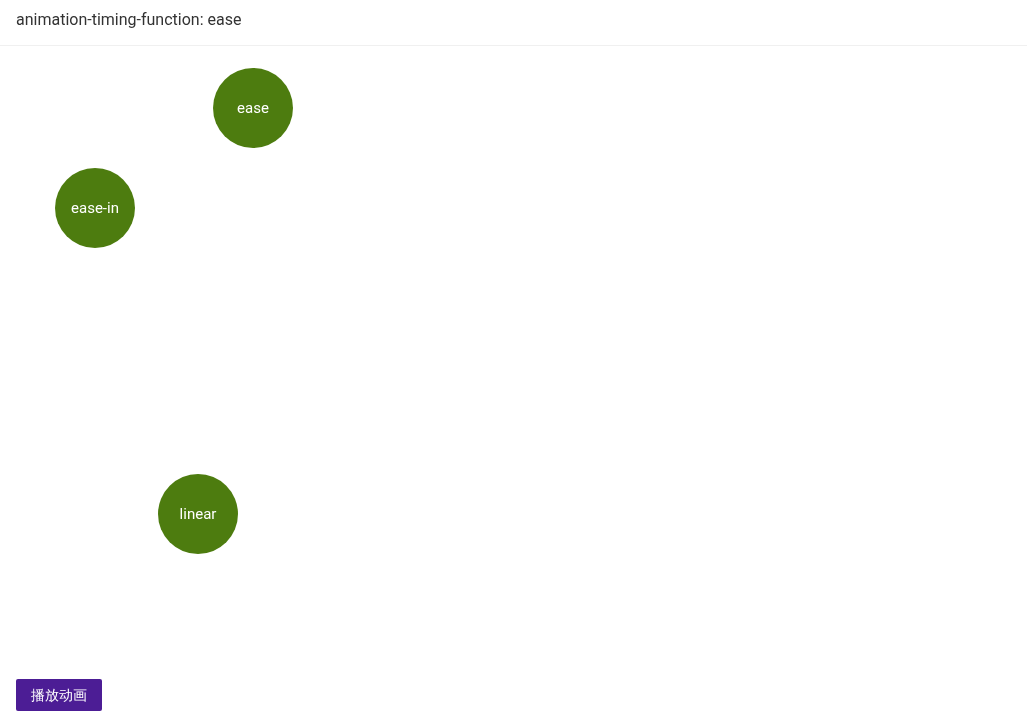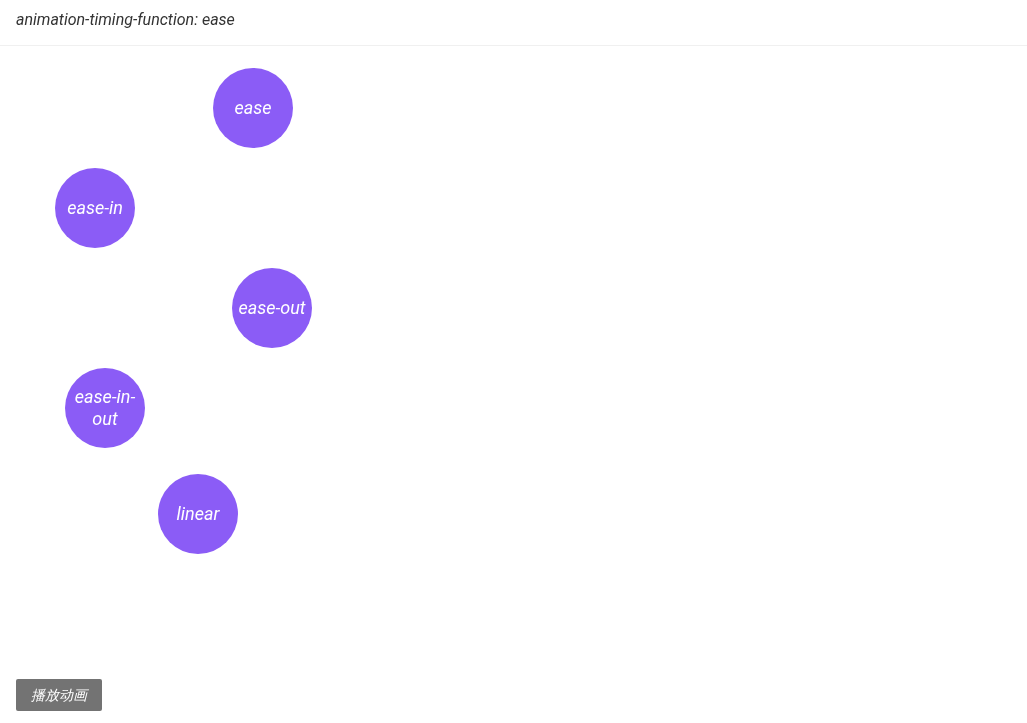--- a/index.html
+++ b/index.html
@@ -1,19 +1,18 @@
 <!DOCTYPE html>
 <html><head>
   <meta charset="utf-8">
   <style>
     * {
       box-sizing: border-box;
       margin: 0;
       padding: 0;
-      font-style: italic;
     }
     body {
       font-family: -apple-system, BlinkMacSystemFont, "Segoe UI", Roboto, "Helvetica Neue", Arial, sans-serif;
       font-size: 14px;
       color: #333;
       background: #fff;
       width: 1027px;
       height: 723px;
       position: relative;
       overflow: hidden;
@@ -27,43 +26,43 @@
     .stage {
       position: relative;
       width: 100%;
       height: 600px;
     }
     .circle {
       position: absolute;
       width: 80px;
       height: 80px;
       border-radius: 50%;
-      background-color: #8b5cf6;
+      background-color: #4d7c0f;
       color: #fff;
       display: flex;
       align-items: center;
       justify-content: center;
       text-align: center;
-      font-size: 18px;
+      font-size: 15px;
       line-height: 1.2;
       padding: 4px;
     }
     .c0 { top: 22px;  left: 213px; }
     .c1 { top: 122px; left: 55px;  }
     .c2 { top: 222px; left: 232px; }
     .c3 { top: 322px; left: 65px;  }
     .c4 { top: 428px; left: 158px; }
     .c5 { top: 522px; left: 342px; }
     .footer {
       position: absolute;
       left: 16px;
       bottom: 12px;
     }
     .play-button {
-      background-color: #737373;
+      background-color: #4c1d95;
       color: #fff;
       border: none;
       border-radius: 2px;
       padding: 0 15px;
       height: 32px;
       font-size: 14px;
       cursor: pointer;
       line-height: 32px;
     }
   </style>
@@ -74,26 +73,20 @@
   <span>animation-timing-function: ease</span>
 </div>
 
 <div class="stage">
   <div class="circle c0">
     <span>ease</span>
   </div>
   <div class="circle c1">
     <span>ease-in</span>
   </div>
-  <div class="circle c2">
-    <span>ease-out</span>
-  </div>
-  <div class="circle c3">
-    <span>ease-in-out</span>
-  </div>
   <div class="circle c4">
     <span>linear</span>
   </div>
 </div>
 
 <div class="footer">
   <button class="play-button">播放动画</button>
 </div>
 
 </body></html>

